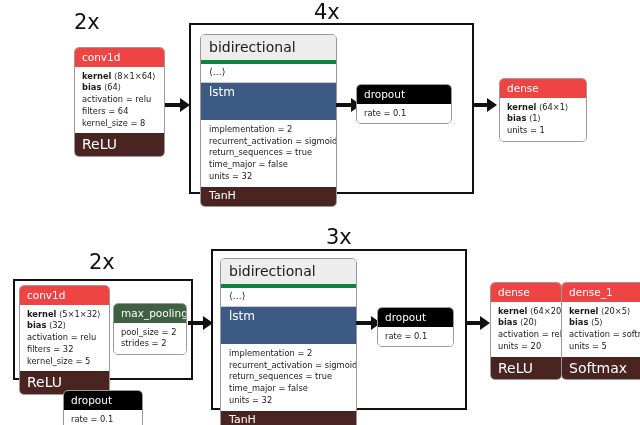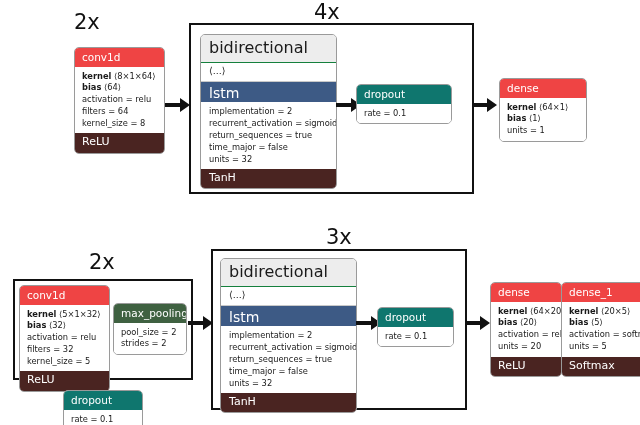--- a/index.html
+++ b/index.html
@@ -56,21 +56,21 @@
     color: #ffffff;
     padding: 3px 7px 3.5px 7px;
     line-height: 1.15;
     white-space: nowrap;
   }
   .node-body {
     background: #ffffff;
     padding: 4px 7px 4px 7px;
   }
   .node-footer {
-    font-size: 11px;
+    font-size: 14px;
     color: #ffffff;
     padding: 3px 7px 3.5px 7px;
     line-height: 1.15;
     white-space: nowrap;
   }
   .prop {
     font-size: 8.3px;
     color: #1a1a1a;
     line-height: 1.42;
     white-space: nowrap;
@@ -78,56 +78,56 @@
   .prop b {
     font-weight: bold;
   }
   .prop .shape {
     font-weight: normal;
     text-align: center;
   }
 
   
   .hdr-blue   { background: #ef4444; }
-  .hdr-purple { background: #0f766e; }
+  .hdr-purple { background: #000000; }
   .hdr-green  { background: #3f6141; }
   .ftr-maroon { background: #4a2421; }
 
   
   .wrapper-node {
     position: absolute;
     box-sizing: border-box;
     border: 1px solid #9a9a9a;
     border-radius: 5px;
     background: #ffffff;
     overflow: hidden;
   }
   .wrapper-title {
     background: #ededed;
-    font-size: 16px;
+    font-size: 14px;
     color: #1a1a1a;
     padding: 4px 8px 4.5px 8px;
     line-height: 1.15;
-    border-bottom: 1px solid #15803d;
+    border-bottom: 4px solid #15803d;
     white-space: nowrap;
   }
   .wrapper-ellipsis {
     background: #ffffff;
     font-size: 9.5px;
     color: #1a1a1a;
     padding: 3.5px 8px 4px 8px;
     line-height: 1.15;
     border-bottom: 1px solid #c9c9c9;
     white-space: nowrap;
   }
   .inner-header {
     background: #3d5a85;
-    font-size: 14px;
+    font-size: 12px;
     color: #ffffff;
-    padding: 3px 8px 1px 8px;
+    padding: 3px 8px 20px 8px;
     line-height: 1.15;
     white-space: nowrap;
   }
   .inner-body {
     background: #ffffff;
     padding: 4px 8px 4px 8px;
   }
   .inner-footer {
     background: #4a2421;
     font-size: 11px;

